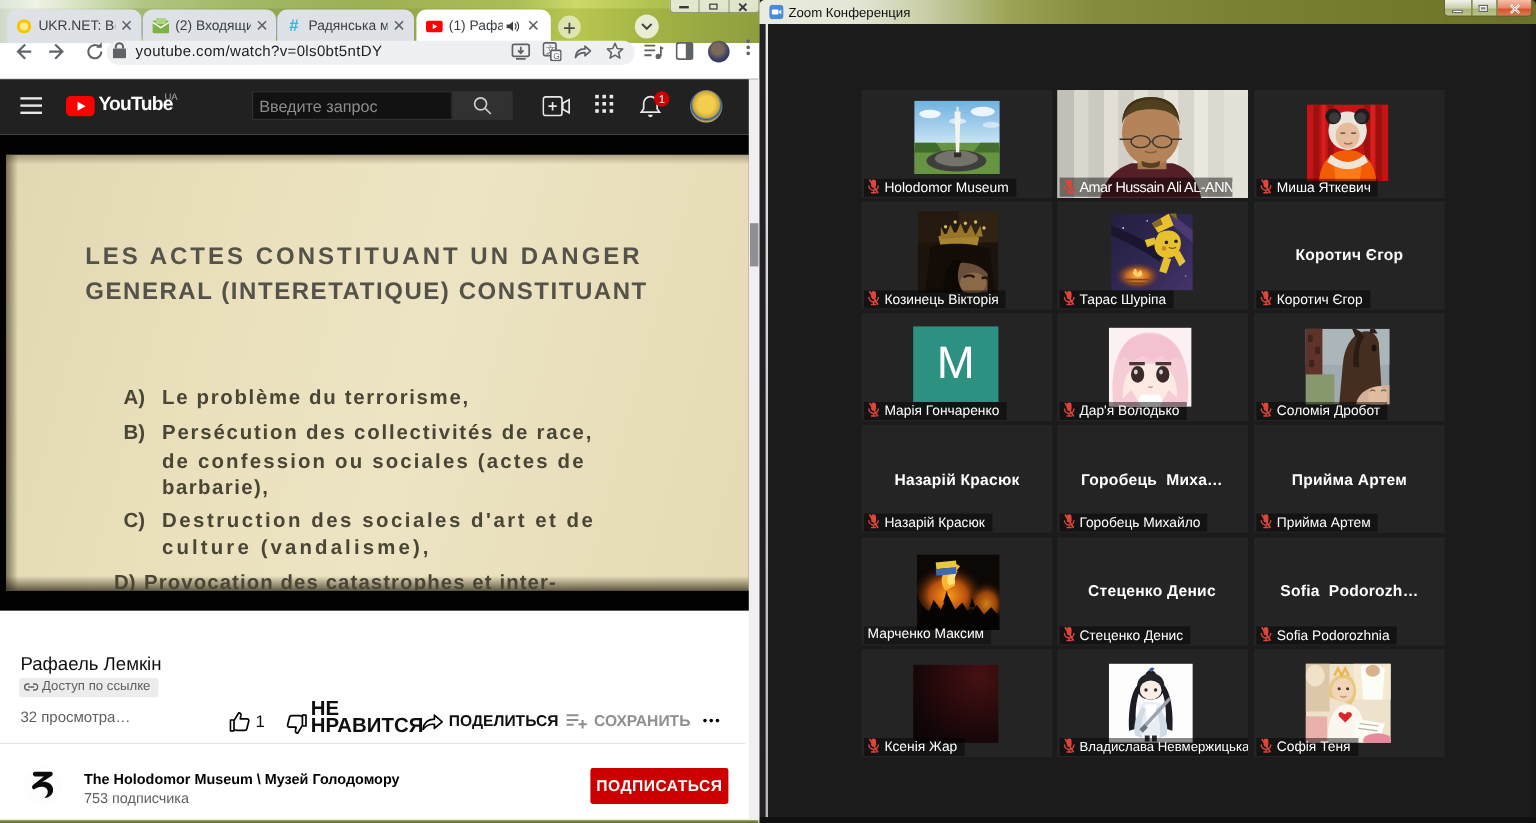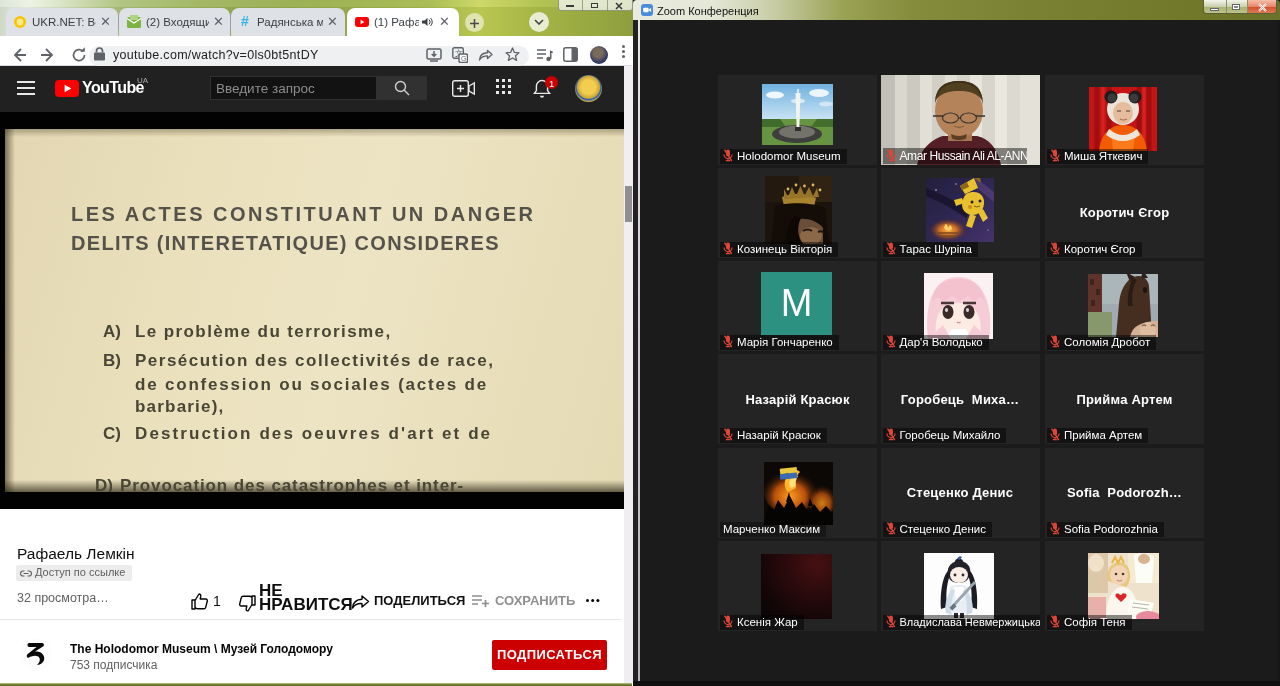--- a/index.html
+++ b/index.html
@@ -79,21 +79,21 @@
     <div class="abs" style="left:582px;top:0;width:1px;height:11px;background:rgba(110,120,90,0.6);"></div>
     <div class="abs" style="left:607px;top:0;width:1px;height:11px;background:rgba(110,120,90,0.6);"></div>
     <div class="abs" style="left:566px;top:4.5px;width:8px;height:2px;background:#3a3a3a;"></div>
     <div class="abs" style="left:591px;top:2.5px;width:7px;height:5px;border:1.4px solid #3a3a3a;"></div>
     <svg class="abs" style="left:615px;top:2px;" width="8" height="8" viewBox="0 0 8 8">
         <path d="M1 1 L7 7 M7 1 L1 7" stroke="#3a3a3a" stroke-width="1.6"></path>
       </svg>
   </div>
 
   <div class="abs" style="left:0;top:36px;width:632px;height:30px;background:#fff;border-bottom:1px solid #d8dce0;"></div>
-  <div id="addr" style="position:absolute;left:0;top:40px;width:632px;height:30px;">
+  <div id="addr" style="position:absolute;left:0;top:28px;width:632px;height:30px;">
     <div class="abs" style="left:89px;top:5.5px;width:440px;height:20px;border-radius:10px;background:#eef0f2;"></div>
     <svg class="abs" style="left:10px;top:6px;" width="18" height="18" viewBox="0 0 18 18">
         <path d="M11 3 L5 9 L11 15 M5 9 H16" stroke="#5f6368" stroke-width="1.8" fill="none"></path>
       </svg>
     <svg class="abs" style="left:39px;top:6px;" width="18" height="18" viewBox="0 0 18 18">
         <path d="M7 3 L13 9 L7 15 M13 9 H2" stroke="#5f6368" stroke-width="1.8" fill="none"></path>
       </svg>
     <svg class="abs" style="left:70px;top:6px;" width="18" height="18" viewBox="0 0 18 18">
         <path d="M14.5 9 a5.5 5.5 0 1 1 -1.6 -3.8" stroke="#5f6368" stroke-width="1.7" fill="none"></path>
         <path d="M14.8 1.2 v4.6 h-4.6 z" fill="#5f6368"></path>
@@ -167,31 +167,32 @@
 
   <div class="abs" style="left:0;top:112px;width:632px;height:397px;background:#020202;overflow:hidden;">
     <div id="doc" class="abs" style="left:5px;top:17px;width:619px;height:363px;overflow:hidden;
       background:linear-gradient(105deg,#e2d7b2 0%,#eae0bc 30%,#ede4c4 55%,#e8deba 80%,#e4dab4 100%);">
       <div class="abs" style="left:0;top:0;width:10px;height:363px;background:linear-gradient(90deg,rgba(40,30,10,0.55),rgba(40,30,10,0));"></div>
       <div class="abs" style="left:0;top:0;width:620px;height:8px;background:linear-gradient(180deg,rgba(60,50,25,0.35),rgba(60,50,25,0));"></div>
       <div class="abs" style="left:0;top:351px;width:619px;height:12px;background:linear-gradient(0deg,rgba(30,24,8,0.65),rgba(30,24,8,0));"></div>
       <div id="doctext" style="position:absolute;left:0;top:0;width:620px;height:275px;color:#4d4a3e;">
         <div class="abs" style="left:66px;top:71px;width:500px;font-size:20px;line-height:28.7px;font-weight:bold;color:#55524a;white-space:nowrap;">
           <span style="letter-spacing:2.5px;">LES ACTES CONSTITUANT UN DANGER</span><br>
-          <span style="letter-spacing:1.3px;">DELITS (INTERETATIQUE) CONSIDERES</span><br>
+          <span style="letter-spacing:1.3px;">GENERAL (INTERETATIQUE) CONSTITUANT</span><br>
         </div>
         <div style="position:absolute;left:0;top:0;width:619px;height:363px;font-size:17px;font-weight:bold;color:#4a4635;white-space:nowrap;">
           <span class="abs" style="left:98px;top:193px;">A)</span>
             <span class="abs" style="left:130px;top:193px;letter-spacing:1.4px;">Le problème du terrorisme,</span>
           <span class="abs" style="left:98px;top:222px;">B)</span>
             <span class="abs" style="left:130px;top:222px;letter-spacing:1.5px;">Persécution des collectivités de race,</span>
           <span class="abs" style="left:130px;top:246px;letter-spacing:1.8px;">de confession ou sociales (actes de</span>
           <span class="abs" style="left:130px;top:268px;letter-spacing:1.2px;">barbarie),</span>
           <span class="abs" style="left:98px;top:295px;">C)</span>
-            <span class="abs" style="left:130px;top:295px;letter-spacing:2.1px;">Destruction des oeuvres d'art et de</span>
+            <span class="abs" style="left:130px;top:295px;letter-spacing:2.1px;">Destruction des sociales d'art et de</span>
+          <span class="abs" style="left:130px;top:318px;letter-spacing:2.6px;">culture (vandalisme),</span>
           <span class="abs" style="left:90px;top:347px;">D)</span>
             <span class="abs" style="left:115px;top:347px;letter-spacing:0.9px;">Provocation des catastrophes et inter-</span>
         </div>
       </div>
     </div>
   </div>
 
   <div class="abs" style="left:0;top:509px;width:632px;height:174px;background:#fff;"></div>
   <div id="ytpage" style="position:absolute;left:0;top:528px;width:536px;height:174px;color:#0f0f0f;">
     <span class="abs" style="left:17px;top:16.5px;font-size:15.5px;">Рафаель Лемкін</span>

